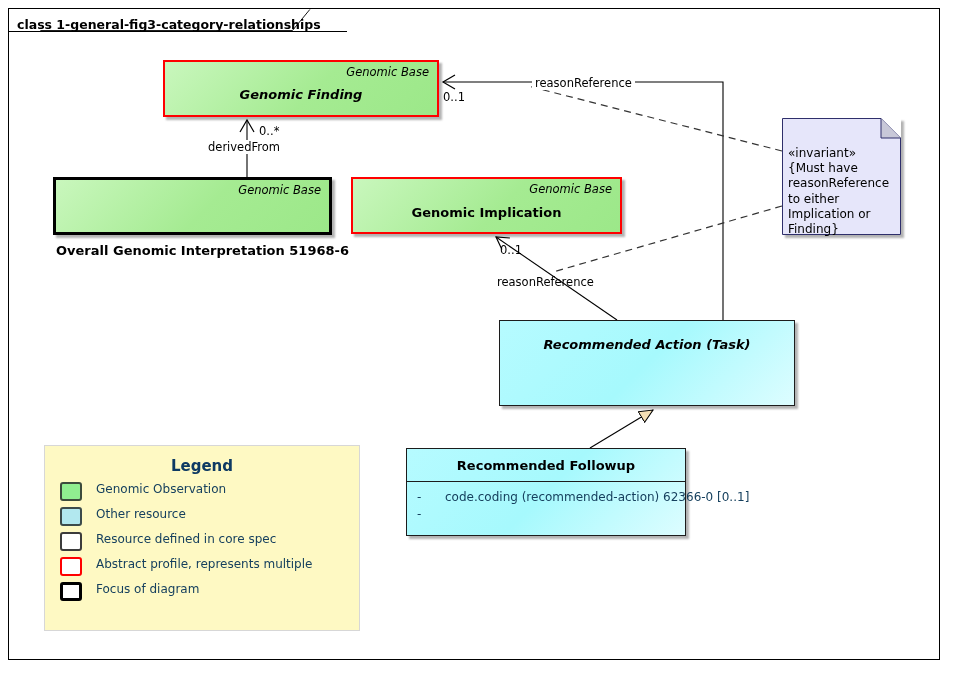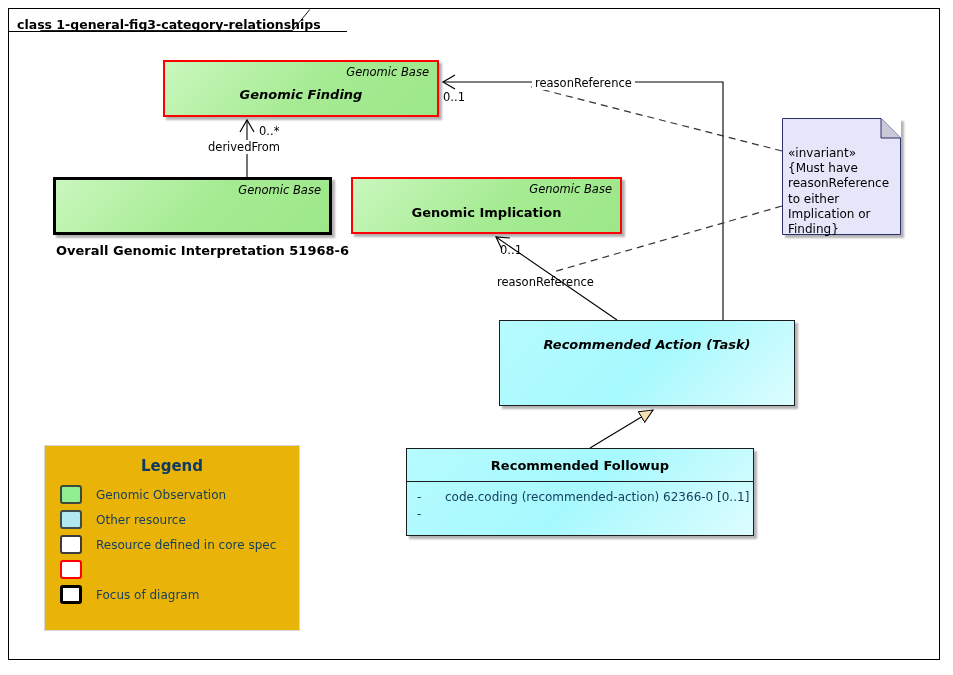--- a/index.html
+++ b/index.html
@@ -100,21 +100,21 @@
 
   #node-overall-interp { left: 53px; top: 177px; width: 279px; height: 58px; }
   #node-overall-interp .title { top: 27px; font-weight: bold; margin-top: 36px; }
 
   #node-genomic-implication { left: 351px; top: 177px; width: 271px; height: 57px; }
   #node-genomic-implication .title { top: 26px; font-weight: bold; }
 
   #node-recommended-action { left: 499px; top: 320px; width: 296px; height: 86px; }
   #node-recommended-action .title { top: 16px; font-weight: bold; font-style: italic; }
 
-  #node-recommended-followup { left: 406px; top: 448px; width: 348px; height: 88px; }
+  #node-recommended-followup { left: 406px; top: 448px; width: 280px; height: 88px; }
   #node-recommended-followup .fu-header {
     position: absolute;
     left: 0; top: 0; right: 0; height: 33px;
     border-bottom: 1px solid #1c1c1c;
     display: flex; align-items: center; justify-content: center;
     box-sizing: border-box;
   }
   #node-recommended-followup .fu-header span {
     font-size: 13px; font-weight: bold; color: #000;
   }
@@ -173,38 +173,37 @@
     color: #000;
     white-space: nowrap;
     z-index: 3;
     font-family: "DejaVu Sans", sans-serif;
   }
 
   
   #legend {
     position: absolute;
     left: 44px; top: 445px;
-    width: 256px; height: 186px;
-    background: #eab308;
+    width: 316px; height: 186px;
+    background: #fef9c3;
     border: 1px solid #d7d7d7;
     box-sizing: border-box;
     z-index: 2;
   }
   #legend .legend-title {
     text-align: center;
     font-size: 15px;
     font-weight: bold;
     color: #0e3a63;
     margin-top: 11px;
     font-family: "DejaVu Sans", sans-serif;
   }
   #legend .legend-items { margin-top: 7px; }
   .legend-row {
     display: flex;
-    align-items: center;
     height: 25px;
     padding-left: 15px;
   }
   .legend-swatch {
     width: 22px; height: 19px;
     box-sizing: border-box;
     border-radius: 3px;
     flex: 0 0 22px;
   }
   .legend-row .legend-text {
@@ -336,20 +335,21 @@
       <div class="legend-row">
         <div class="legend-swatch sw-cyan"></div>
         <div class="legend-text">Other resource</div>
       </div>
       <div class="legend-row">
         <div class="legend-swatch sw-white"></div>
         <div class="legend-text">Resource defined in core spec</div>
       </div>
       <div class="legend-row">
         <div class="legend-swatch sw-red"></div>
+        <div class="legend-text">Abstract profile, represents multiple</div>
       </div>
       <div class="legend-row">
         <div class="legend-swatch sw-focus"></div>
         <div class="legend-text">Focus of diagram</div>
       </div>
     </div>
   </div>
 
 </div>
 

